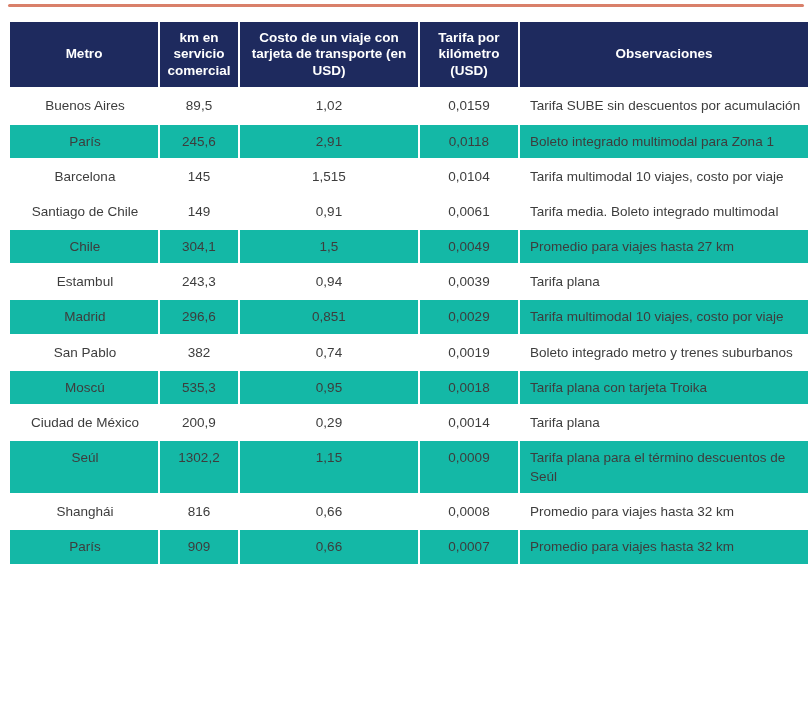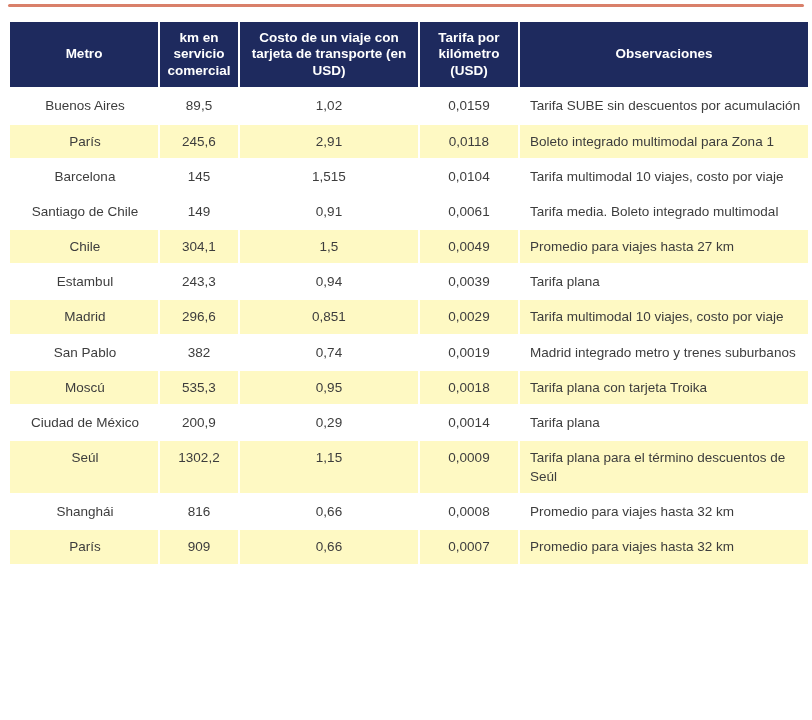--- a/index.html
+++ b/index.html
@@ -72,21 +72,21 @@
     font-weight: normal;
     line-height: 1.42;
     color: #3d3d3d;
     padding: 7px 6px;
     vertical-align: top;
     background: #ffffff;
     box-sizing: border-box;
   }
 
   tbody tr.alt td {
-    background: #fef9c3;
+    background: #14b8a6;
   }
 
   td.metro-name { text-align: center;  padding-left: 8px; }
   td.num        { text-align: center; }
   td.obs        { text-align: left;  padding-left: 10px; padding-right: 6px; }
 </style>
 </head>
 <body>
 
 <div id="page">
@@ -159,21 +159,21 @@
             <td class="num">296,6</td>
             <td class="num">0,851</td>
             <td class="num">0,0029</td>
             <td class="obs">Tarifa multimodal 10 viajes, costo por viaje</td>
           </tr>
           <tr>
             <td class="metro-name">San Pablo</td>
             <td class="num">382</td>
             <td class="num">0,74</td>
             <td class="num">0,0019</td>
-            <td class="obs">Madrid integrado metro y trenes suburbanos</td>
+            <td class="obs">Boleto integrado metro y trenes suburbanos</td>
           </tr>
           <tr class="alt">
             <td class="metro-name">Moscú</td>
             <td class="num">535,3</td>
             <td class="num">0,95</td>
             <td class="num">0,0018</td>
             <td class="obs">Tarifa plana con tarjeta Troika</td>
           </tr>
           <tr>
             <td class="metro-name">Ciudad de México</td>

